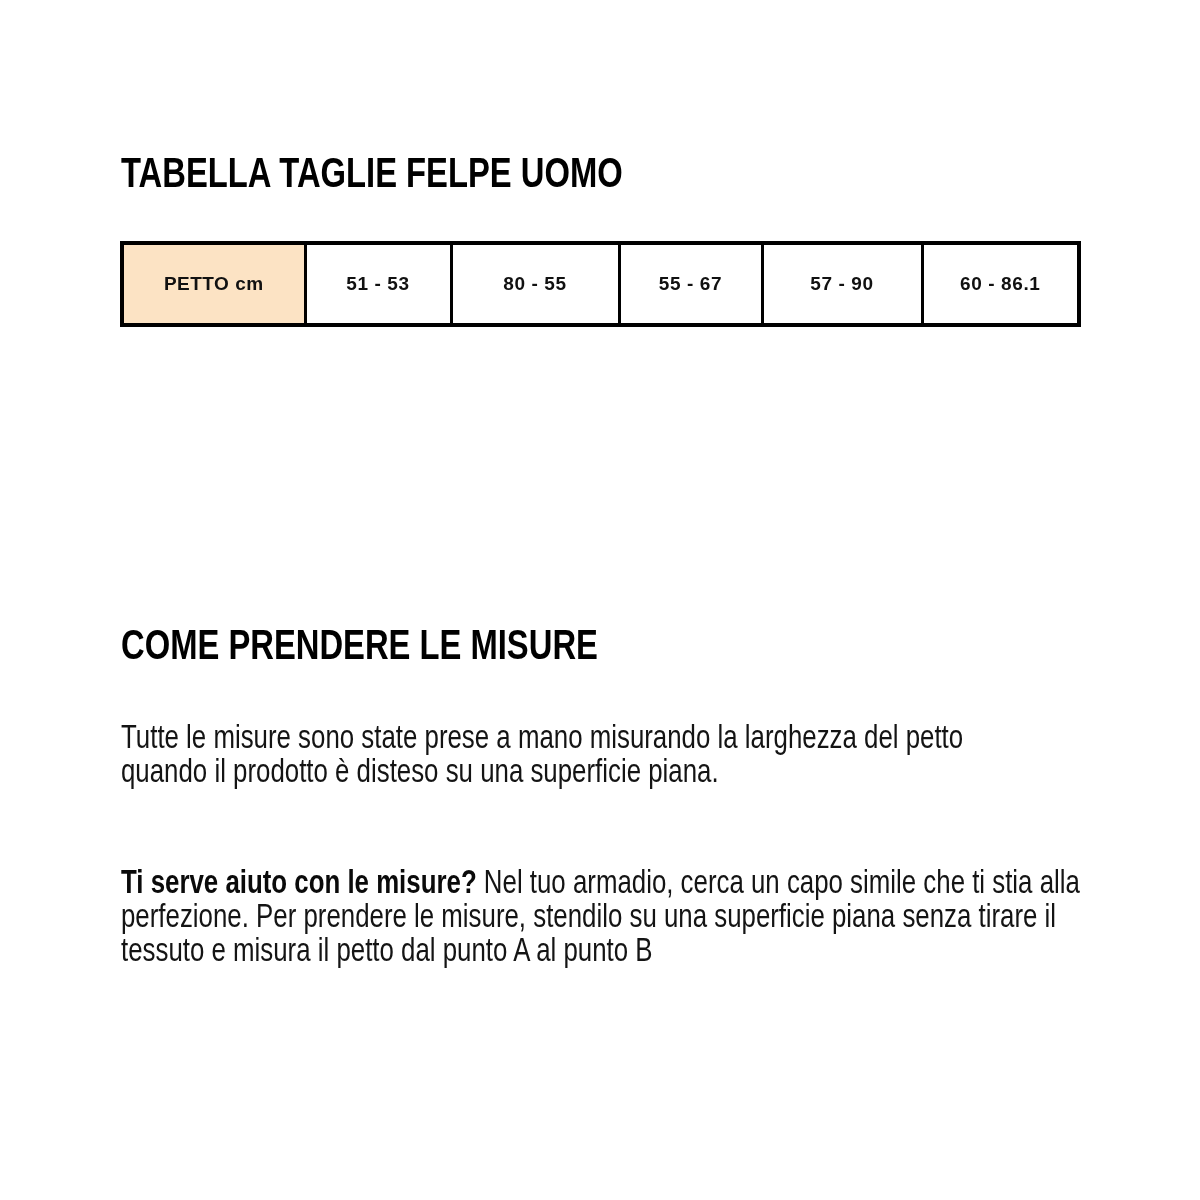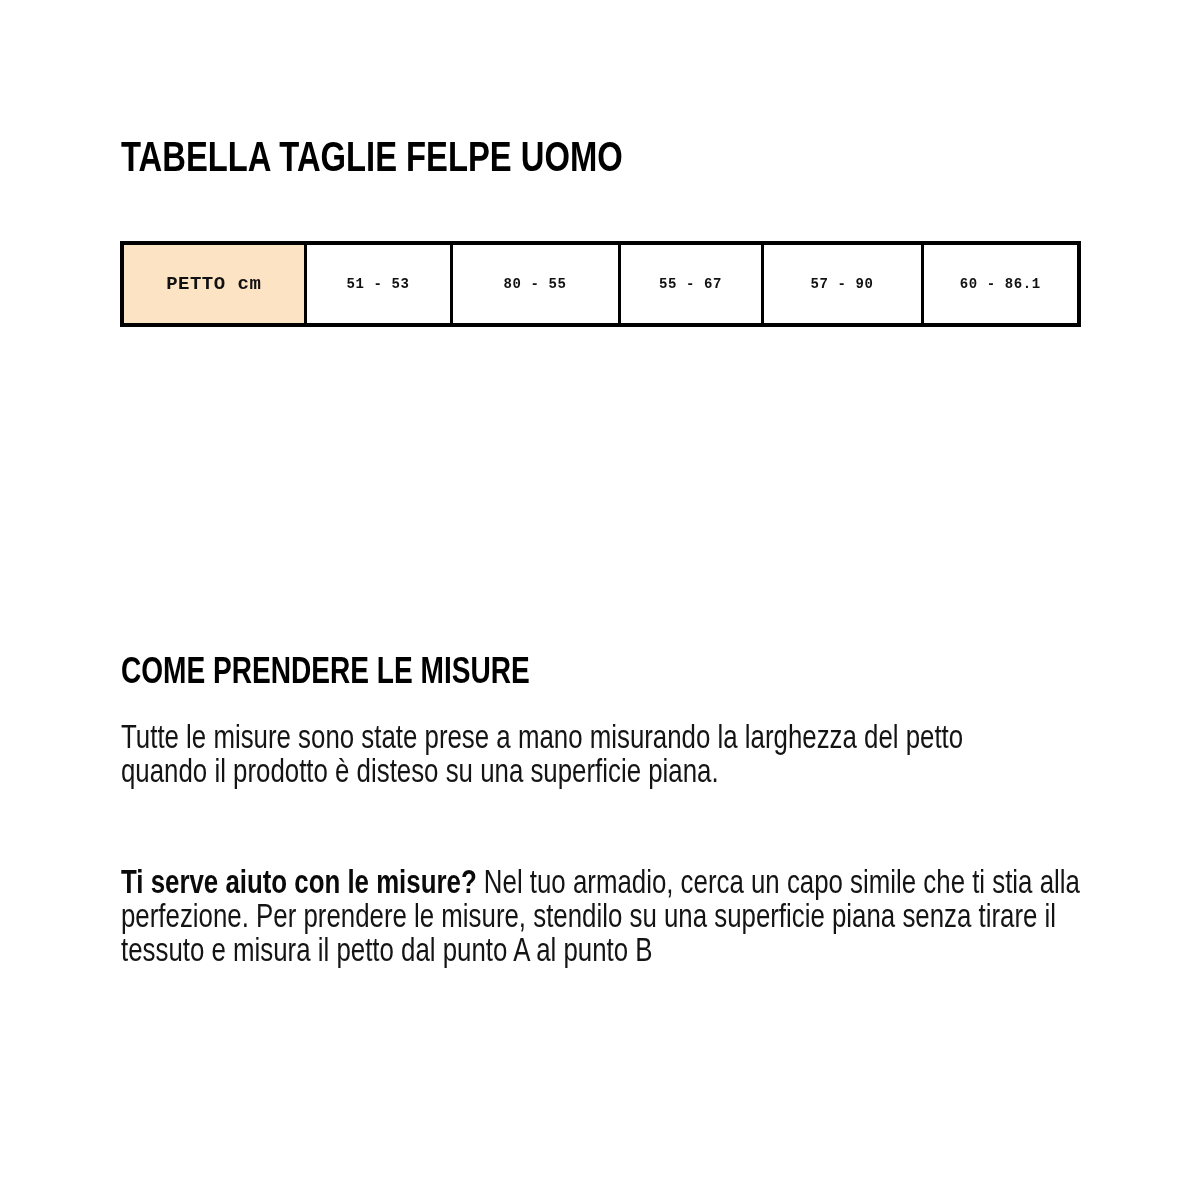--- a/index.html
+++ b/index.html
@@ -25,31 +25,31 @@
   .cond-h {
     transform: scaleX(0.78);
     transform-origin: 0 0;
     white-space: nowrap;
   }
 
   
   .page-title {
     position: absolute;
     left: 121px;
-    top: 134px;
+    top: 150px;
     font-size: 42px;
     line-height: 46px;
     font-weight: bold;
     color: #000000;
   }
   .section-heading {
     position: absolute;
     left: 121px;
-    top: 648px;
-    font-size: 36px;
+    top: 622px;
+    font-size: 42px;
     line-height: 46px;
     font-weight: bold;
     color: #000000;
   }
 
   
   .size-table {
     position: absolute;
     left: 120px;
     top: 241px;
@@ -58,21 +58,21 @@
     table-layout: fixed;
   }
   .size-table th, .size-table td {
     border: 3px solid var(--border, #000000);
     text-align: center;
     vertical-align: middle;
     padding: 0;
     color: var(--text, #111111);
   }
   .size-table .header-row th { height: 143px; }
-  .size-table .data-row td { height: 78px; font-family: Liberation Mono, monospace; }
+  .size-table .data-row td { height: 78px; }
 
   .corner-cell {
     background: var(--corner-bg, #000000);
     color: var(--corner-text, #ffffff) !important;
     font-size: 19px;
     font-weight: bold;
     line-height: 28px;
     letter-spacing: 0.5px;
   }
   .corner-cell span { display: block; }
@@ -84,21 +84,21 @@
     letter-spacing: 0.6px;
   }
   .row-label {
     background: var(--row-label-bg, #fce3c4);
     font-size: 19px;
     font-weight: bold;
     letter-spacing: 0.5px;
   }
   .value-cell {
     background: var(--cell-bg, #ffffff);
-    font-size: 14px;
+    font-size: 19px;
     font-weight: bold;
     letter-spacing: 0.6px;
   }
 
   
   .paragraph {
     position: absolute;
     left: 121px;
     font-size: 34px;
     line-height: 34px;

